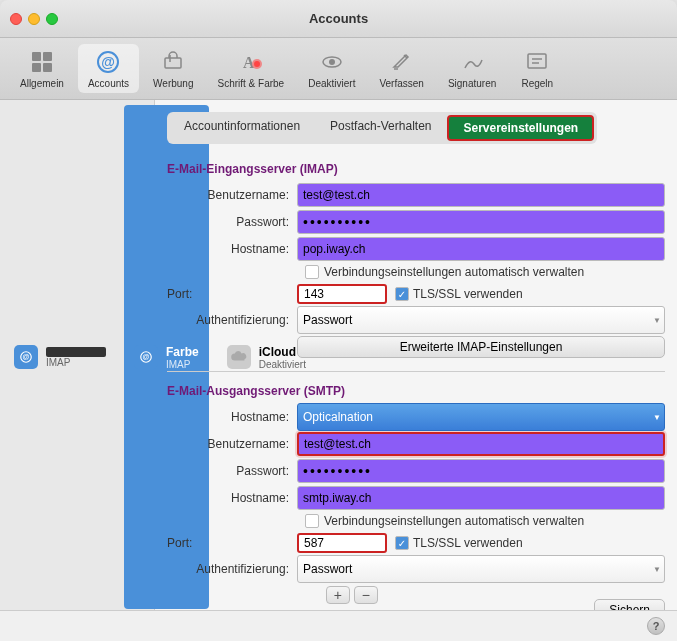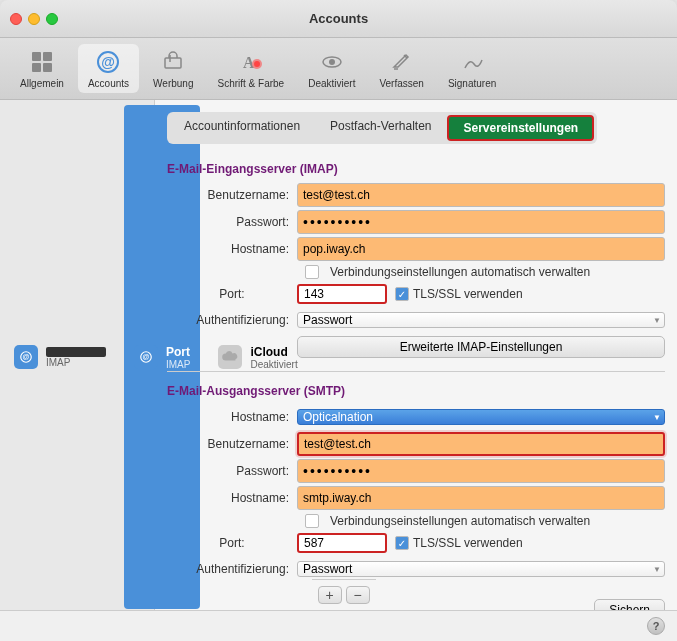--- a/index.html
+++ b/index.html
@@ -196,47 +196,47 @@
     .form-control {
       flex: 1;
     }
     .text-input {
       width: 100%;
       height: 24px;
       border: 1px solid #bbb;
       border-radius: 3px;
       padding: 1px 5px;
       font-size: 12px;
-      background: #fdba74;
+      background: #8b5cf6;
       outline: none;
     }
     .text-input.highlighted {
       border: 2px solid #cc2222;
       box-shadow: 0 0 0 2px rgba(200,0,0,0.15);
     }
     .password-input {
       font-size: 14px;
       letter-spacing: 2px;
     }
     .checkbox-row {
       display: flex;
       align-items: flex-end;
       margin-bottom: 5px;
       padding-left: 138px;
-      gap: 11px;
+      gap: 5px;
     }
     .checkbox-label { font-size: 12px; color: #333; }
     .port-row {
       display: flex;
       align-items: center;
       margin-bottom: 5px;
     }
     .port-label {
       width: 130px;
-      text-align: center;
+      text-align: left;
       padding-right: 0;
       font-size: 12px;
       color: #333;
       flex-shrink: 0;
     }
     .port-input {
       width: 90px;
       height: 20px;
       border: 2px solid #cc2222;
       border-radius: 3px;
@@ -262,21 +262,21 @@
     }
     .checkbox-unchecked {
       width: 14px; height: 14px;
       border: 1px solid #bbb;
       border-radius: 2px;
       background: white;
       flex-shrink: 0;
     }
     .select-input {
       width: 100%;
-      height: 16px;
+      height: 28px;
       border: 1px solid #bbb;
       border-radius: 3px;
       padding: 0 18px 0 5px;
       font-size: 12px;
       background: linear-gradient(to bottom, white, #f0f0f0);
       appearance: none;
       -webkit-appearance: none;
       position: relative;
     }
     .select-wrap {
@@ -422,20 +422,30 @@
       <span class="toolbar-label">Verfassen</span>
     </div>
     <div class="toolbar-item">
       <div class="toolbar-icon">
         <svg width="24" height="24" viewBox="0 0 24 24">
             <path d="M5 18 Q10 8 14 14 Q18 20 22 10" fill="none" stroke="#888" stroke-width="1.5"></path>
           </svg>
       </div>
       <span class="toolbar-label">Signaturen</span>
     </div>
+    <div class="toolbar-item">
+      <div class="toolbar-icon">
+        <svg width="24" height="24" viewBox="0 0 24 24">
+            <rect x="3" y="4" width="18" height="14" rx="1" fill="none" stroke="#888" stroke-width="1.5"></rect>
+            <line x1="7" y1="9" x2="17" y2="9" stroke="#888" stroke-width="1.5"></line>
+            <line x1="7" y1="13" x2="14" y2="13" stroke="#888" stroke-width="1.5"></line>
+          </svg>
+      </div>
+      <span class="toolbar-label">Regeln</span>
+    </div>
   </div>
 
   <div class="content">
 
     <div class="sidebar">
 
       <div class="account-first-item">
         <div class="sidebar-icon blue">
           <svg width="14" height="14" viewBox="0 0 24 24">
               <circle cx="12" cy="12" r="9" fill="none" stroke="white" stroke-width="2"></circle>
@@ -449,21 +459,21 @@
       </div>
 
       <div class="sidebar-item selected">
         <div class="sidebar-icon blue">
           <svg width="14" height="14" viewBox="0 0 24 24">
               <circle cx="12" cy="12" r="9" fill="none" stroke="white" stroke-width="2"></circle>
               <text x="12" y="16" text-anchor="middle" font-size="12" font-weight="bold" fill="white">@</text>
             </svg>
         </div>
         <div class="sidebar-item-text">
-          <span class="sidebar-item-name">Port</span>
+          <span class="sidebar-item-name">Farbe</span>
           <span class="sidebar-item-sub">IMAP</span>
         </div>
       </div>
 
       <div class="sidebar-item">
         <div class="sidebar-icon icloud">
           <svg width="18" height="14" viewBox="0 0 30 20">
               <path d="M24 16H8a6 6 0 0 1 0-12 6 6 0 0 1 5.5-4 6 6 0 0 1 5.7 4.1A5 5 0 0 1 24 14" fill="#aaa"></path>
             </svg>
         </div>

